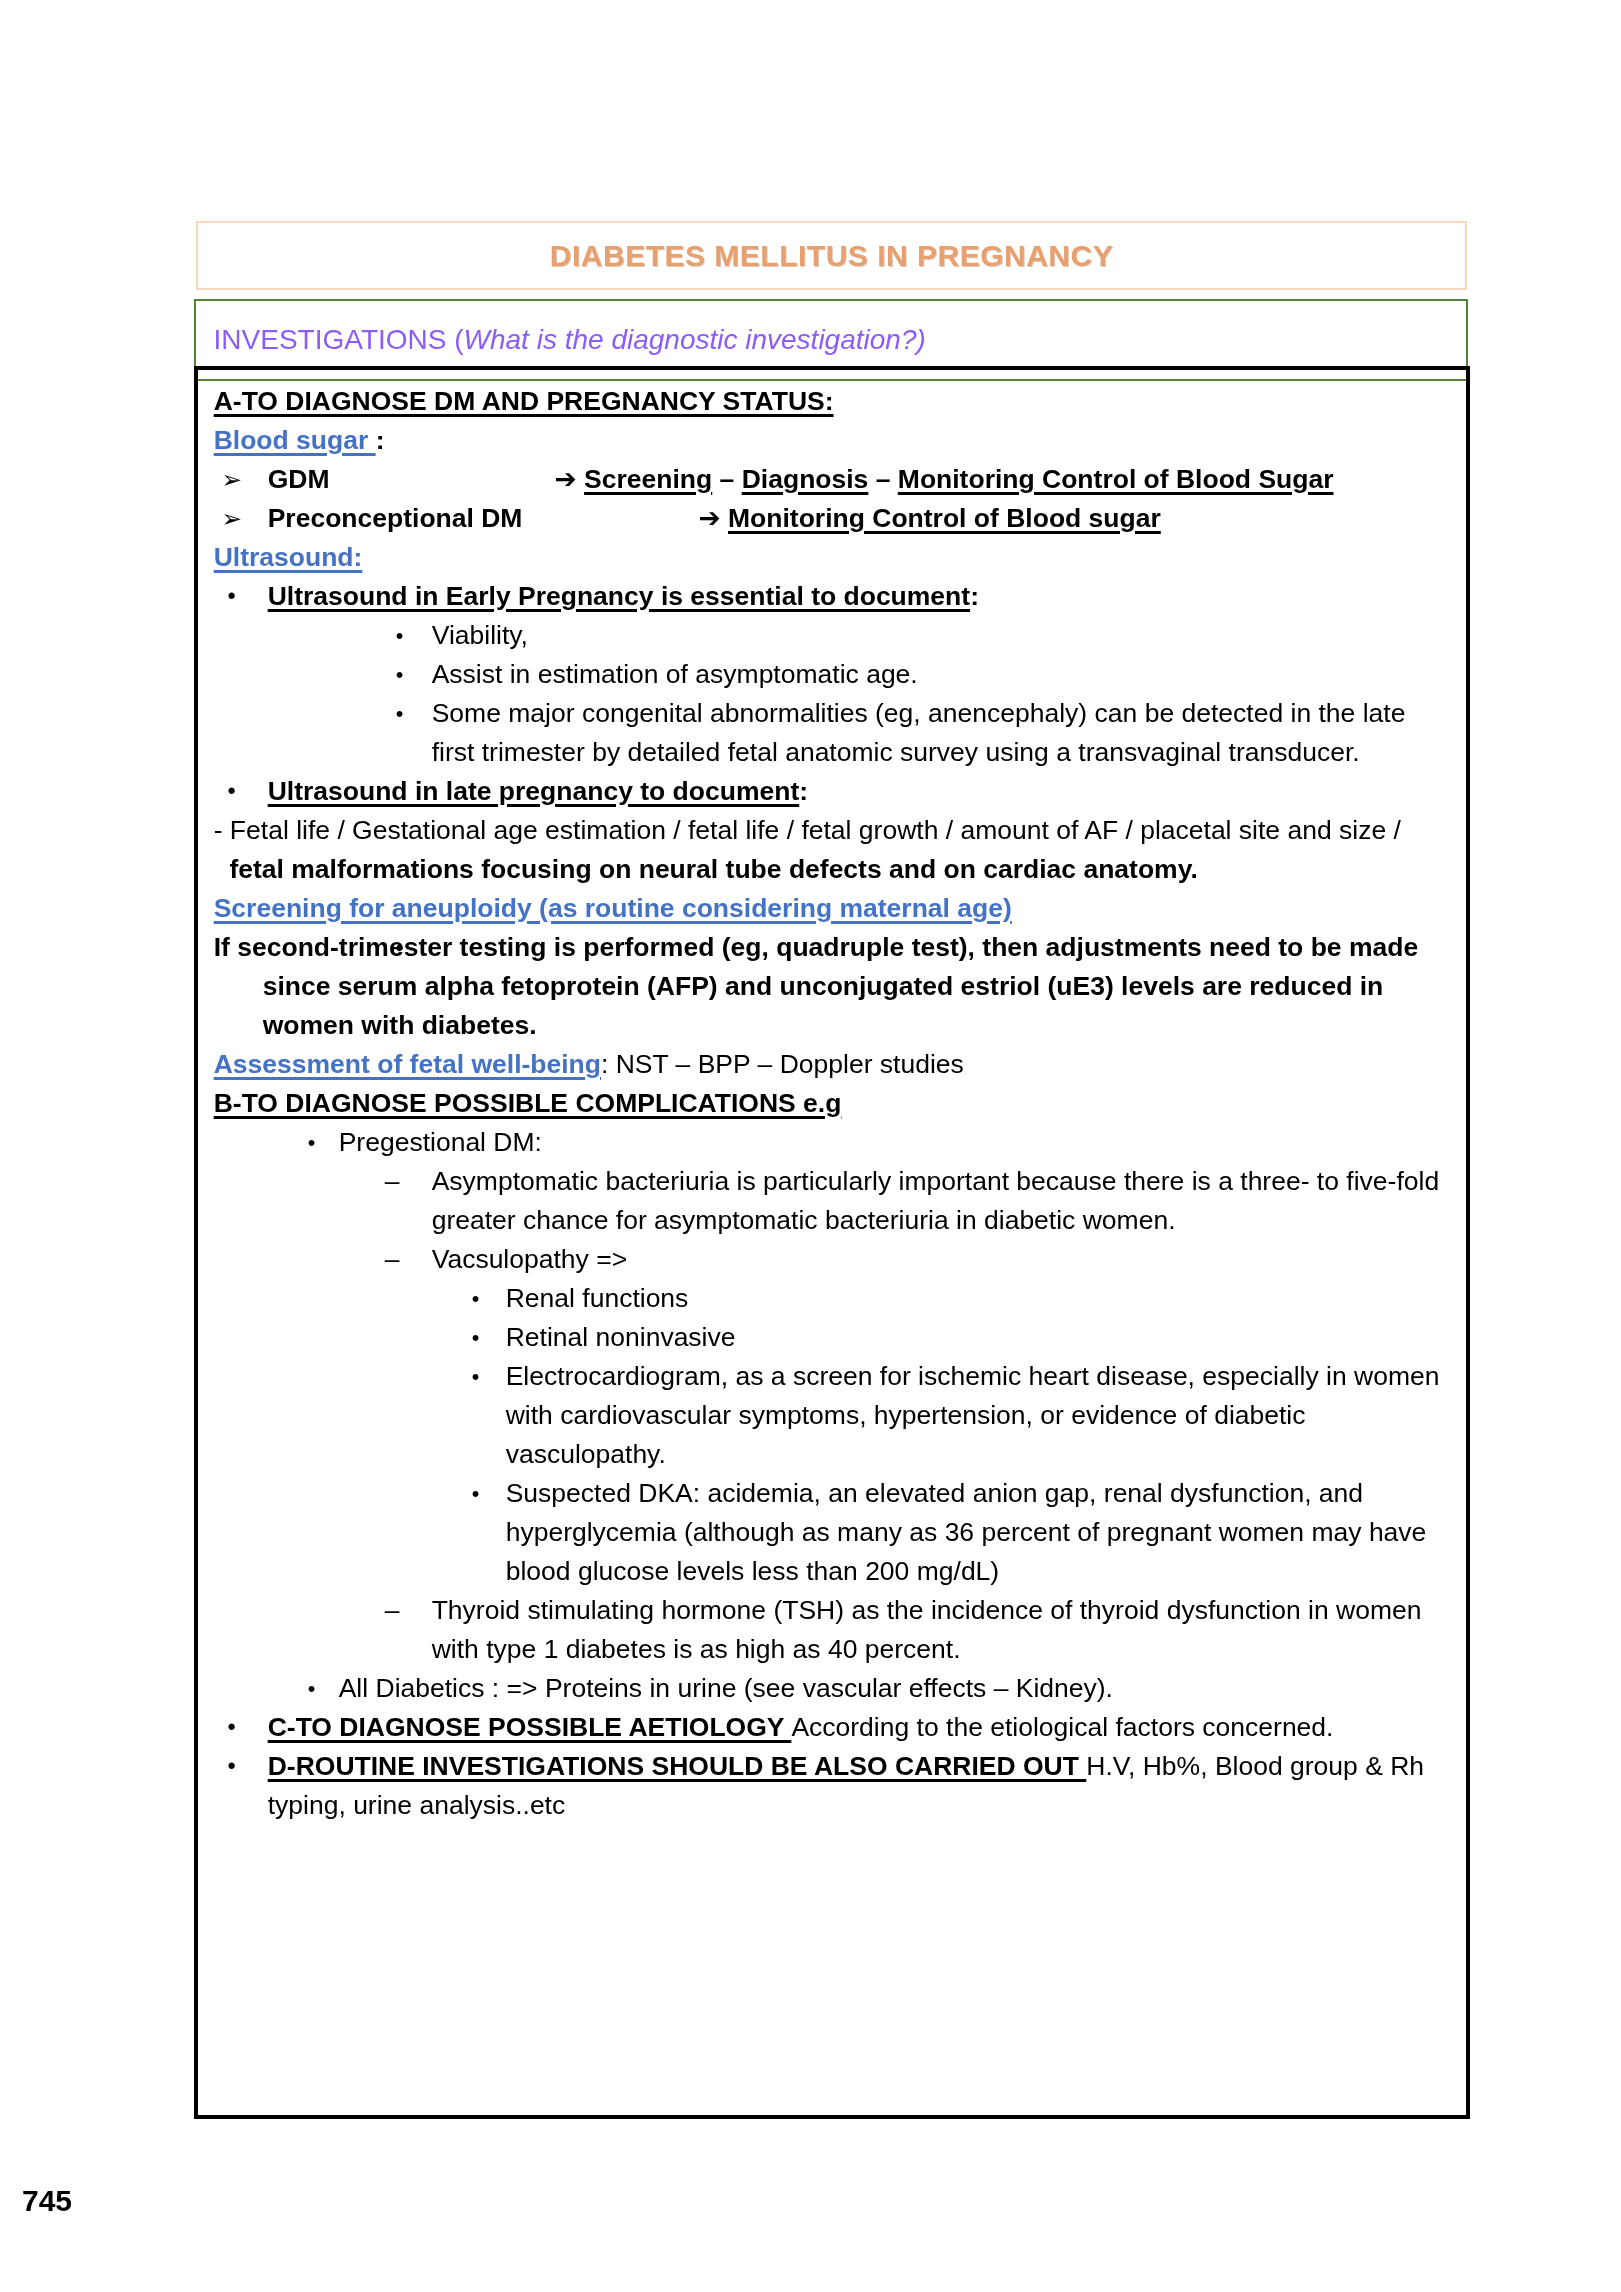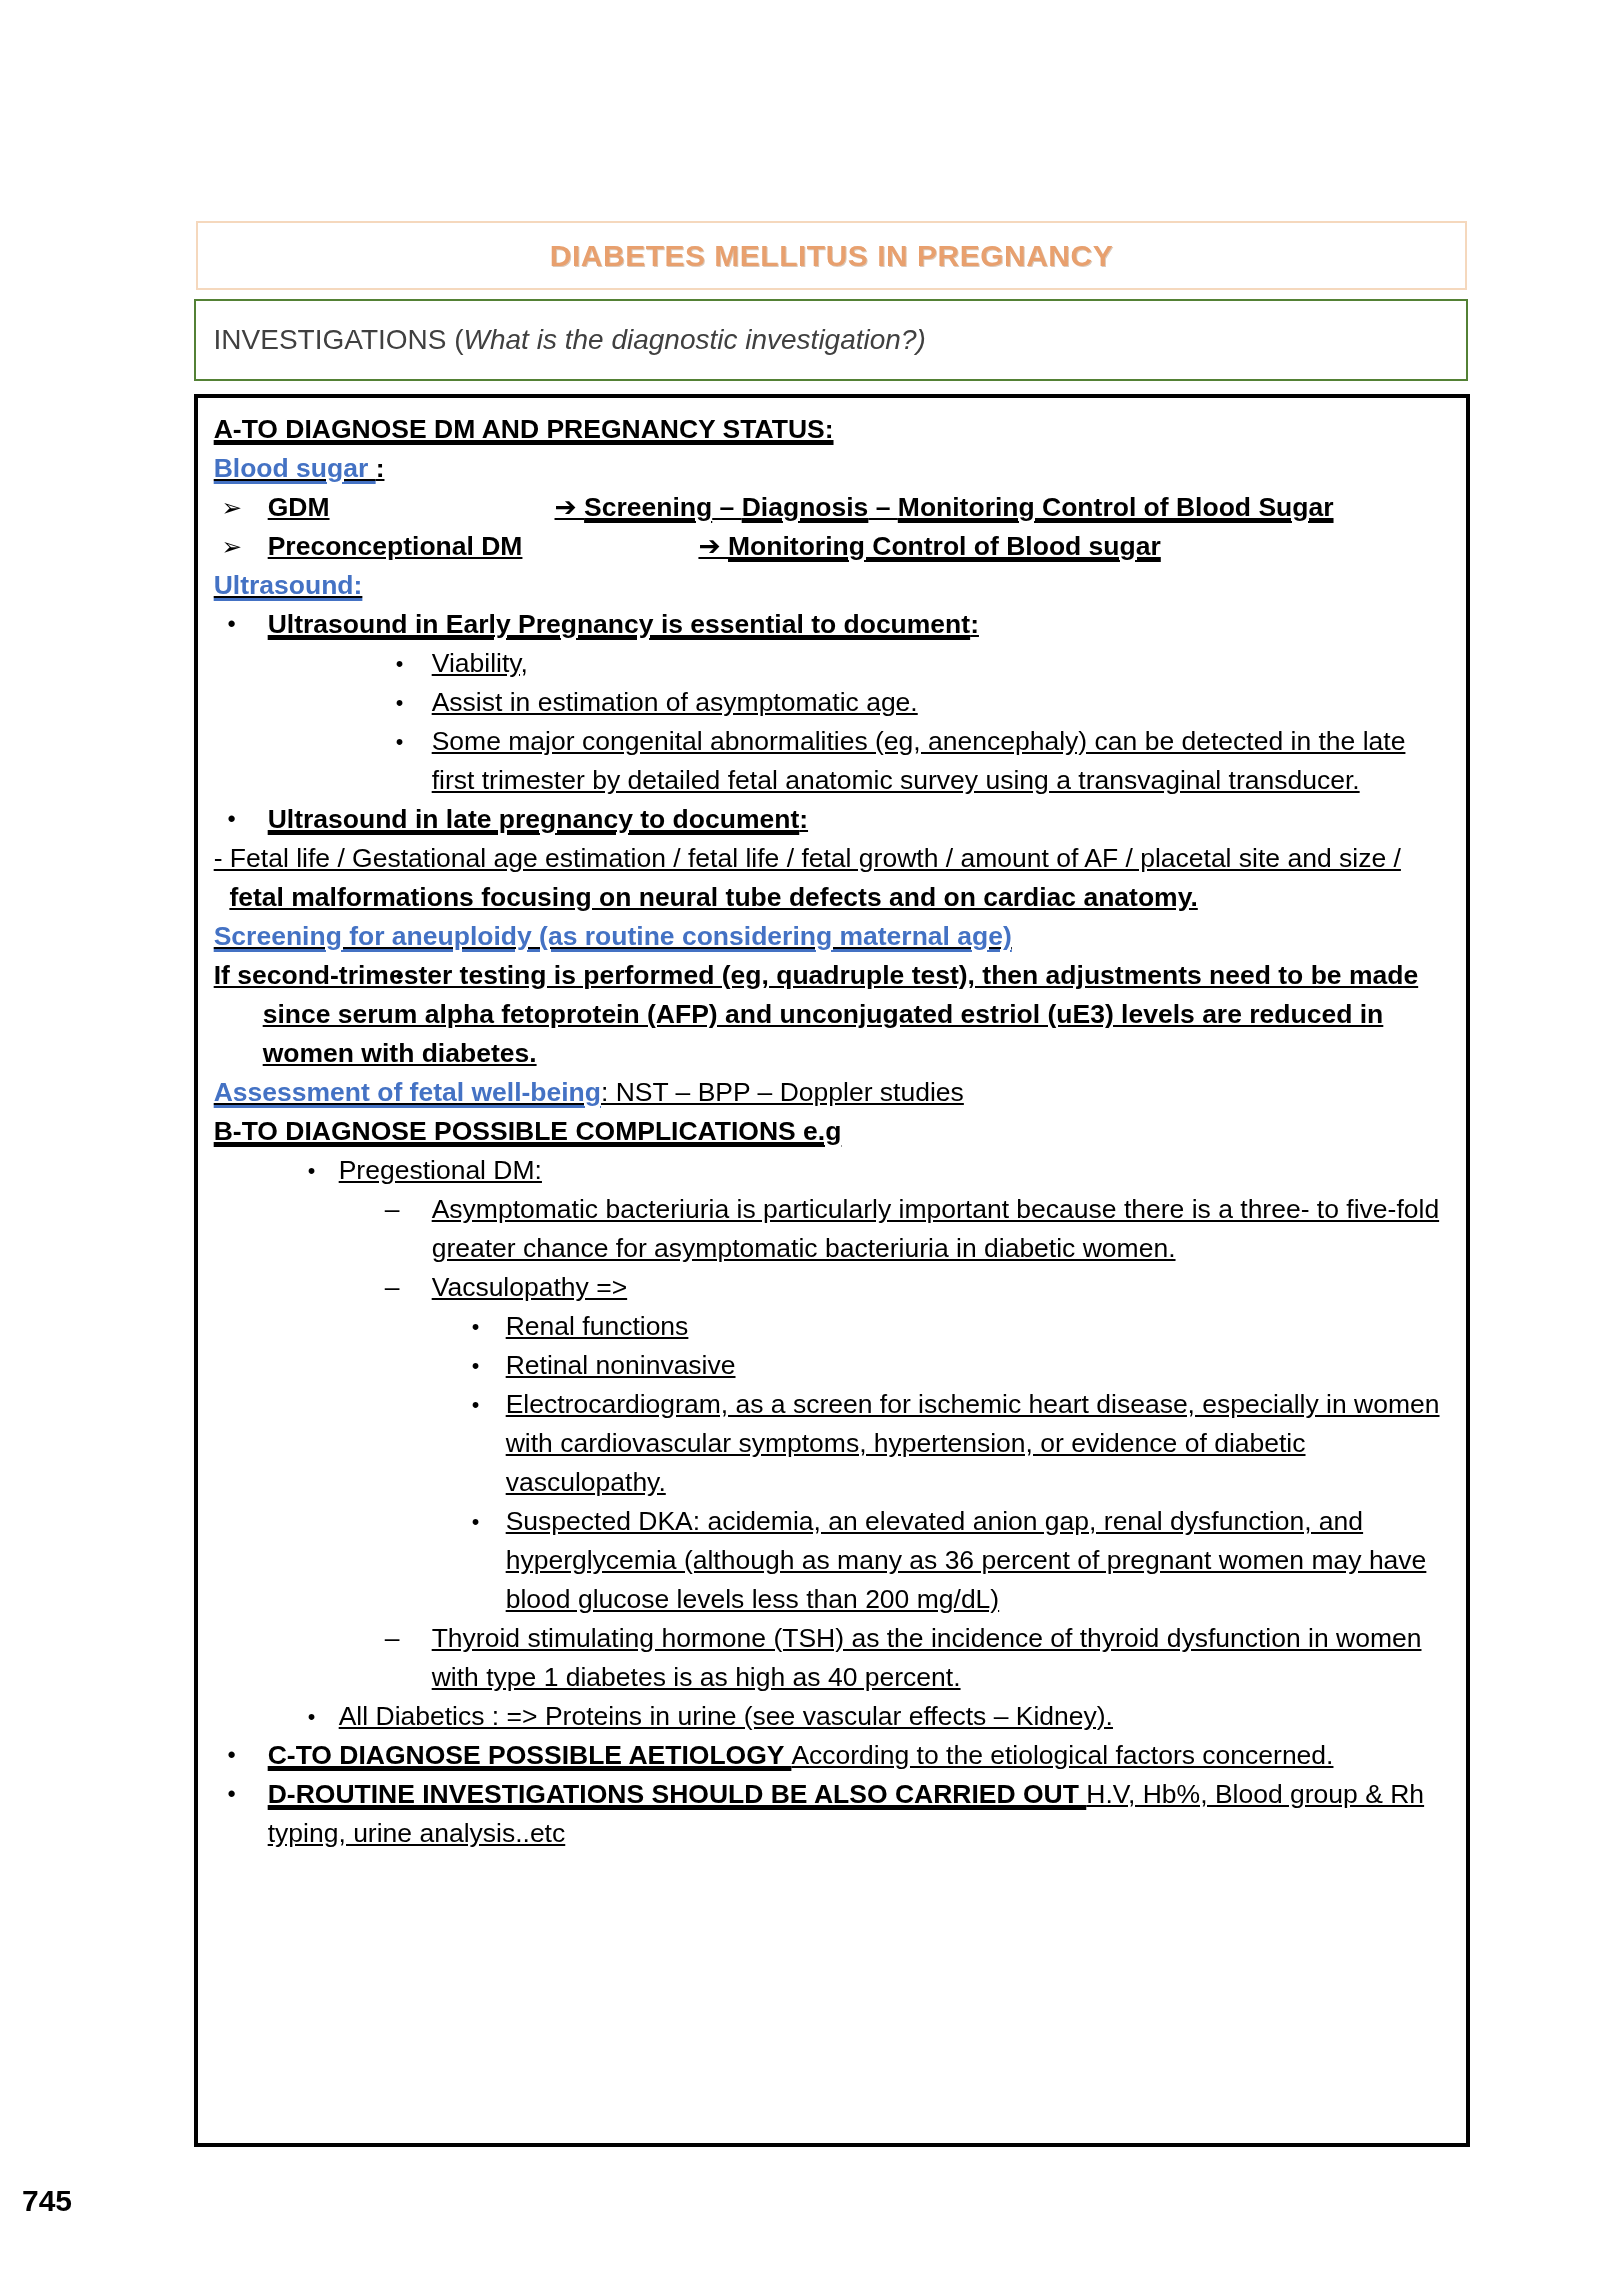--- a/index.html
+++ b/index.html
@@ -5,24 +5,24 @@
   html,body{margin:0;padding:0;background:#ffffff;}
   .page{position:relative;width:1621px;height:2293px;background:#ffffff;
         font-family:"Liberation Sans","DejaVu Sans",sans-serif;color:#000;margin-left:22px;}
   .title-box{position:absolute;left:174px;top:221px;width:1271px;height:69px;
         box-sizing:border-box;border:2.9px solid var(--border-peach,#F5D8BD);
         display:flex;align-items:center;justify-content:center;}
   .doc-title{color:var(--title-orange,#E8A06E);font-weight:bold;font-size:30px;
         letter-spacing:0.5px;text-shadow:1px 1px 0 rgba(150,100,60,.35);}
   .question-box{position:absolute;left:172px;top:299px;width:1274px;height:82px;
         box-sizing:border-box;border:2.9px solid var(--border-green,#538135);
-        display:flex;align-items:center;padding-left:17.6px;font-size:28px;color:#404040;}
+        display:flex;align-items:center;padding-left:17.6px;font-size:28px;color:#8b5cf6;}
   .question-box .it{font-style:italic;}
-  .content-box{position:absolute;left:172px;top:394px;width:1276px;height:1753px;
-        box-sizing:border-box;border:4.9px solid #000;padding:11.8px 17.6px 0 15.7px;overflow:hidden;text-decoration:underline;}
+  .content-box{position:absolute;left:172px;top:366px;width:1276px;height:1753px;
+        box-sizing:border-box;border:4.9px solid #000;padding:11.8px 17.6px 0 15.7px;overflow:hidden;}
   .line{position:relative;font-size:26.5px;line-height:39px;color:#000;}
   .line .bul{position:absolute;top:0;}
   .iarr{padding-left:54px;} .iarr>.bul{left:7.8px;font-size:24.5px;}
   .ia{padding-left:54px;}  .ia>.bul{left:13.7px;font-size:23.5px;}
   .ib{padding-left:218px;} .ib>.bul{left:182px;font-size:21.6px;}
   .ic{padding-left:125px;} .ic>.bul{left:94px;font-size:21.6px;}
   .id{padding-left:218px;} .id>.bul{left:171px;}
   .ie{padding-left:292px;} .ie>.bul{left:258px;font-size:21.6px;}
   .hf{padding-left:15.7px;text-indent:-15.7px;}
   .hg{padding-left:49px;text-indent:-49px;}

